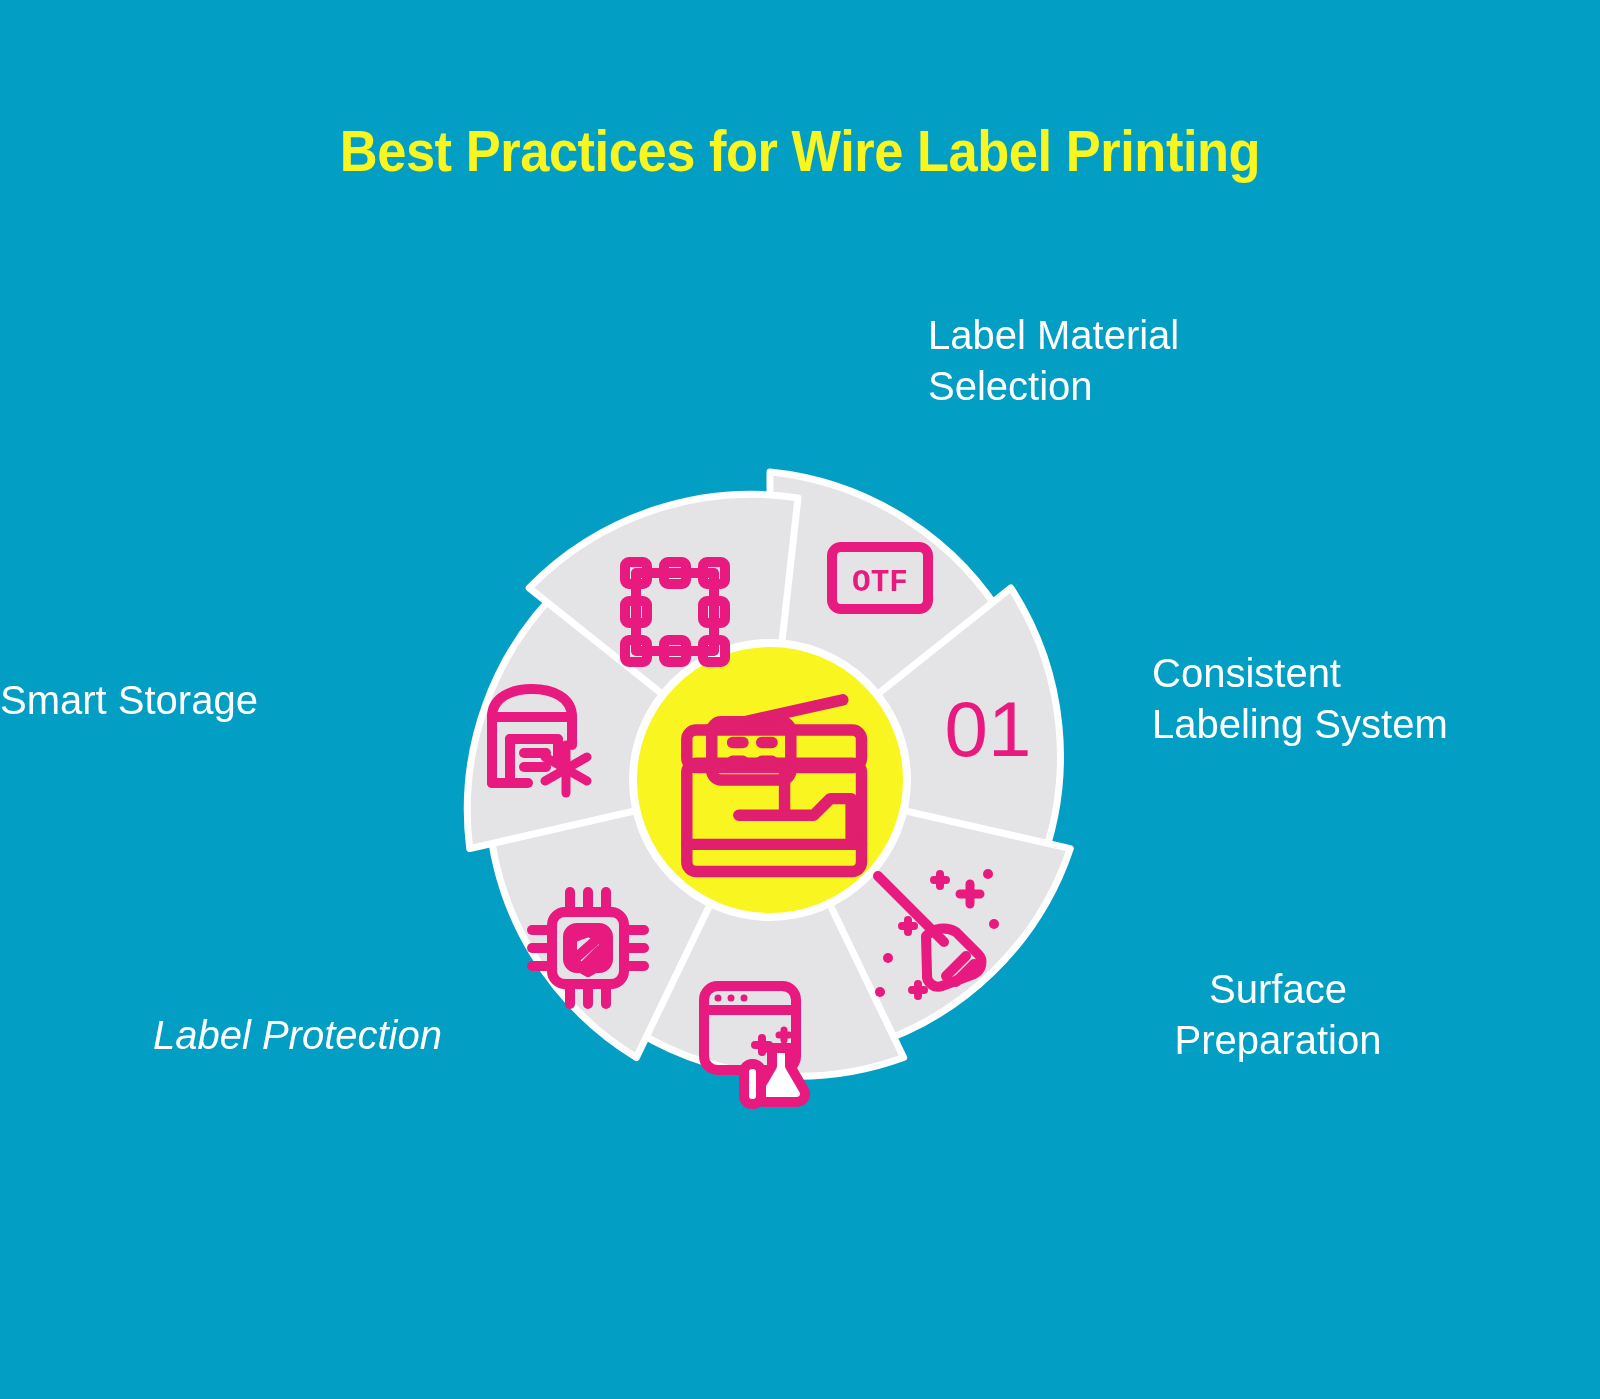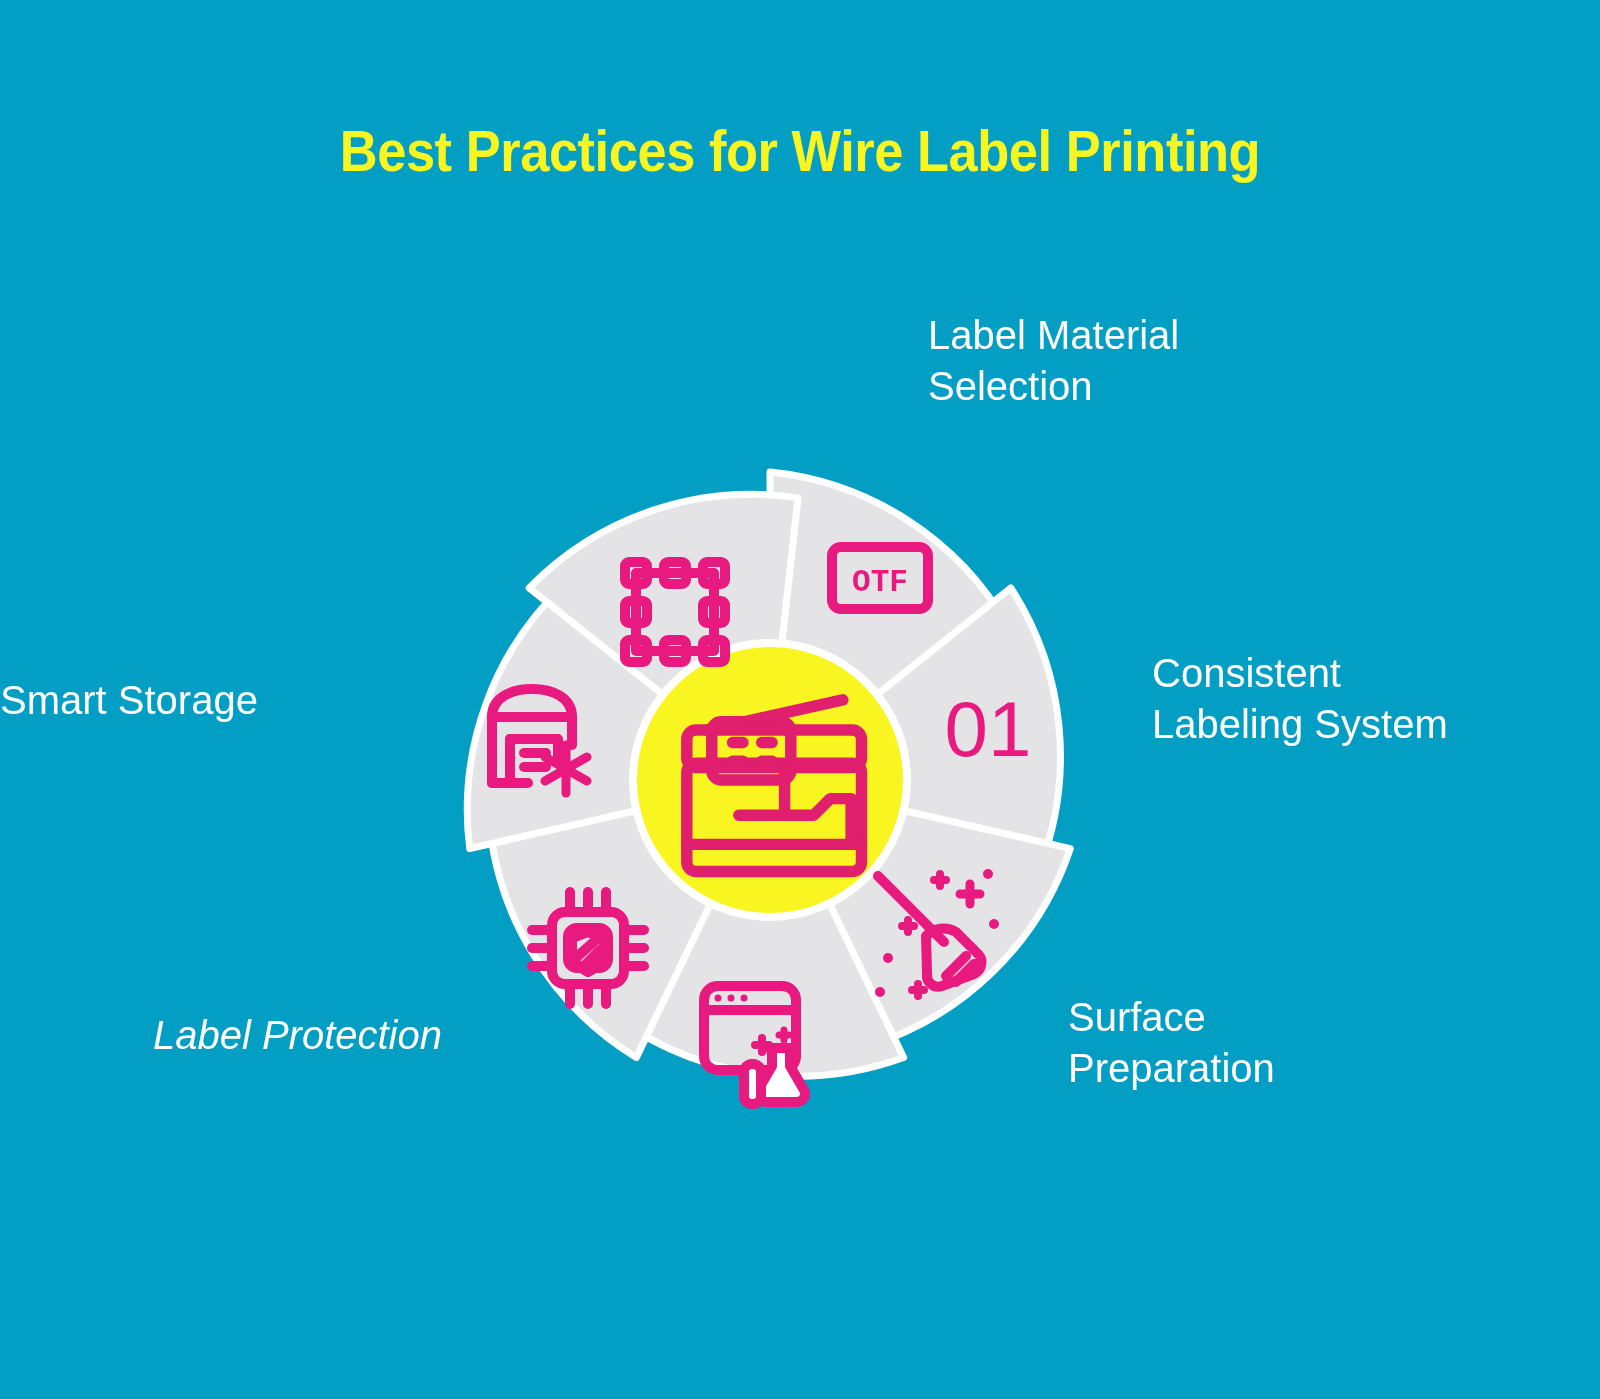--- a/index.html
+++ b/index.html
@@ -55,21 +55,21 @@
     line-height: 1.28;
     font-weight: 400;
     white-space: pre-line;
   }
   .label.right { text-align: left; }
   .label.left  { text-align: right; }
   .label.center{ text-align: center; }
 
   #lbl-material   { left: 928px;  top: 310px;  width: 460px; }
   #lbl-consistent { left: 1152px; top: 648px;  width: 440px; }
-  #lbl-surface    { left: 1068px; top: 992px; width: 420px; }
+  #lbl-surface    { left: 1068px; top: 964px; width: 420px; text-align: center; }
   #lbl-test       { left: 545px;  top: 1207px; width: 420px; text-align: center; }
   #lbl-protection { left: 10px;   top: 1010px; width: 432px; text-align: right; font-style: italic; }
   #lbl-storage    { left: 0px;    top: 675px;  width: 360px; text-align: left; }
   #lbl-software   { left: 105px;  top: 366px;  width: 480px; text-align: right; }
 </style>
 </head>
 <body>
 
 <div id="stage">
 

